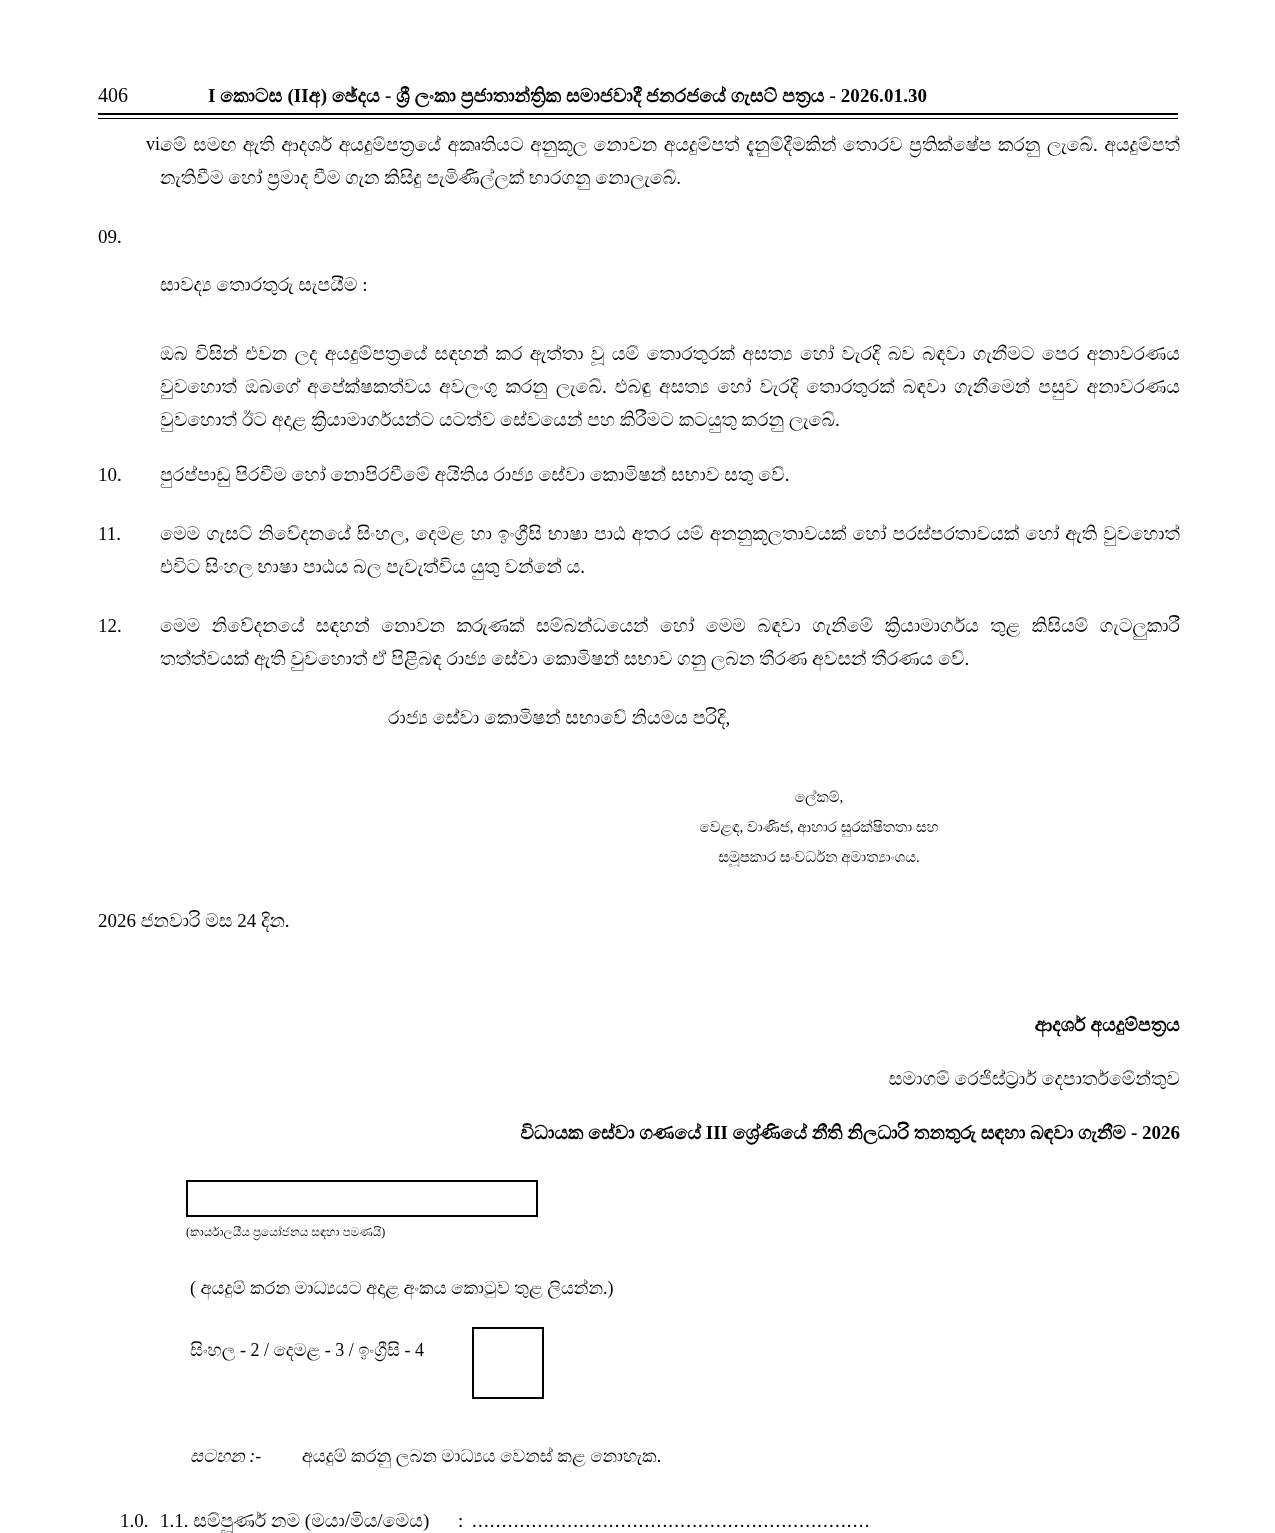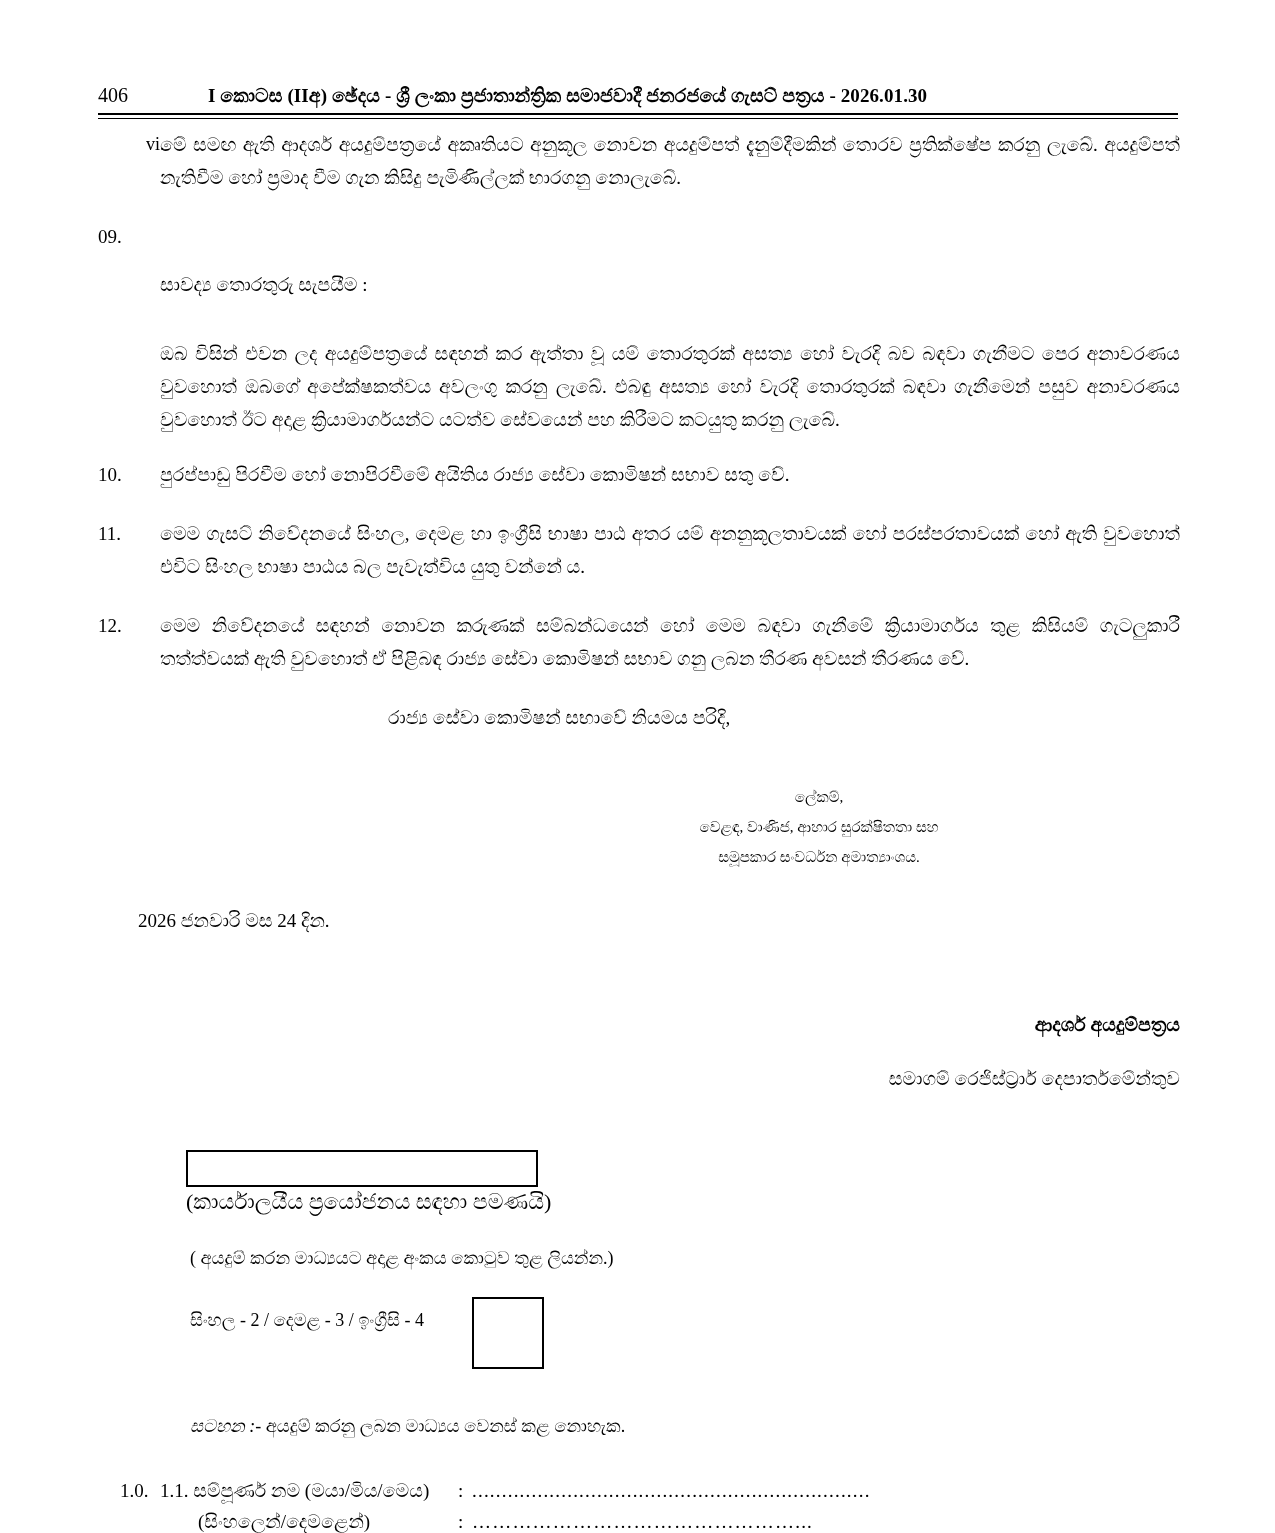--- a/index.html
+++ b/index.html
@@ -118,42 +118,41 @@
   .sign-block {
     text-align: center;
     font-size: 15px;
     line-height: 30px;
     margin-left: 420px;
     margin-right: 60px;
   }
   .date-line {
     font-size: 19px;
     line-height: 30px;
-    margin-left: 40px;
   }
 
   
   .center {
     text-align: right;
     font-size: 19px;
     line-height: 30px;
   }
   .center.bold { font-weight: bold; }
 
   .office-box {
     width: 352px;
     height: 37px;
     border: 2px solid #000;
     margin-left: 88px;
     box-sizing: border-box;
     background: #fff;
   }
   .office-caption {
     margin-left: 88px;
-    font-size: 22px;
+    font-size: 12px;
     line-height: 30px;
   }
   .medium-instr {
     margin-left: 92px;
     font-size: 18px;
     line-height: 30px;
   }
   .lang-row {
     display: flex;
     align-items: flex-start;
@@ -172,21 +171,21 @@
     box-sizing: border-box;
     margin-left: 48px;
     background: #fff;
   }
   .note-line {
     margin-left: 92px;
     font-size: 18px;
     font-style: italic;
     line-height: 30px;
   }
-  .note-line .note-body { font-style: normal; }
+  .note-line .note-body { font-style: normal; margin-left: 36px; }
 
   
   .form-wrap {
     margin-top: 34px;
   }
   .form-row {
     display: flex;
     align-items: center;
     font-size: 19px;
     line-height: 31px;
@@ -286,20 +285,21 @@
     <div style="height:74px"></div>
 
     <div class="center bold">ආදර්ශ අයදුම්පත්‍රය</div>
 
     <div style="height:24px"></div>
 
     <div class="center">සමාගම් රෙජිස්ට්‍රාර් දෙපාර්තමේන්තුව</div>
 
     <div style="height:24px"></div>
 
+    <div class="center bold">විධායක සේවා ගණයේ III ශ්‍රේණියේ නීති නිලධාරි තනතුරු සඳහා බඳවා ගැනීම - 2026</div>
 
     <div style="height:32px"></div>
 
     <div class="office-box"></div>
     <div class="office-caption">(කාර්යාලයීය ප්‍රයෝජනය සඳහා පමණයි)</div>
 
     <div style="height:26px"></div>
 
     <div class="medium-instr">( අයදුම් කරන මාධ්‍යයට අදාළ අංකය කොටුව තුළ ලියන්න.)</div>
 

